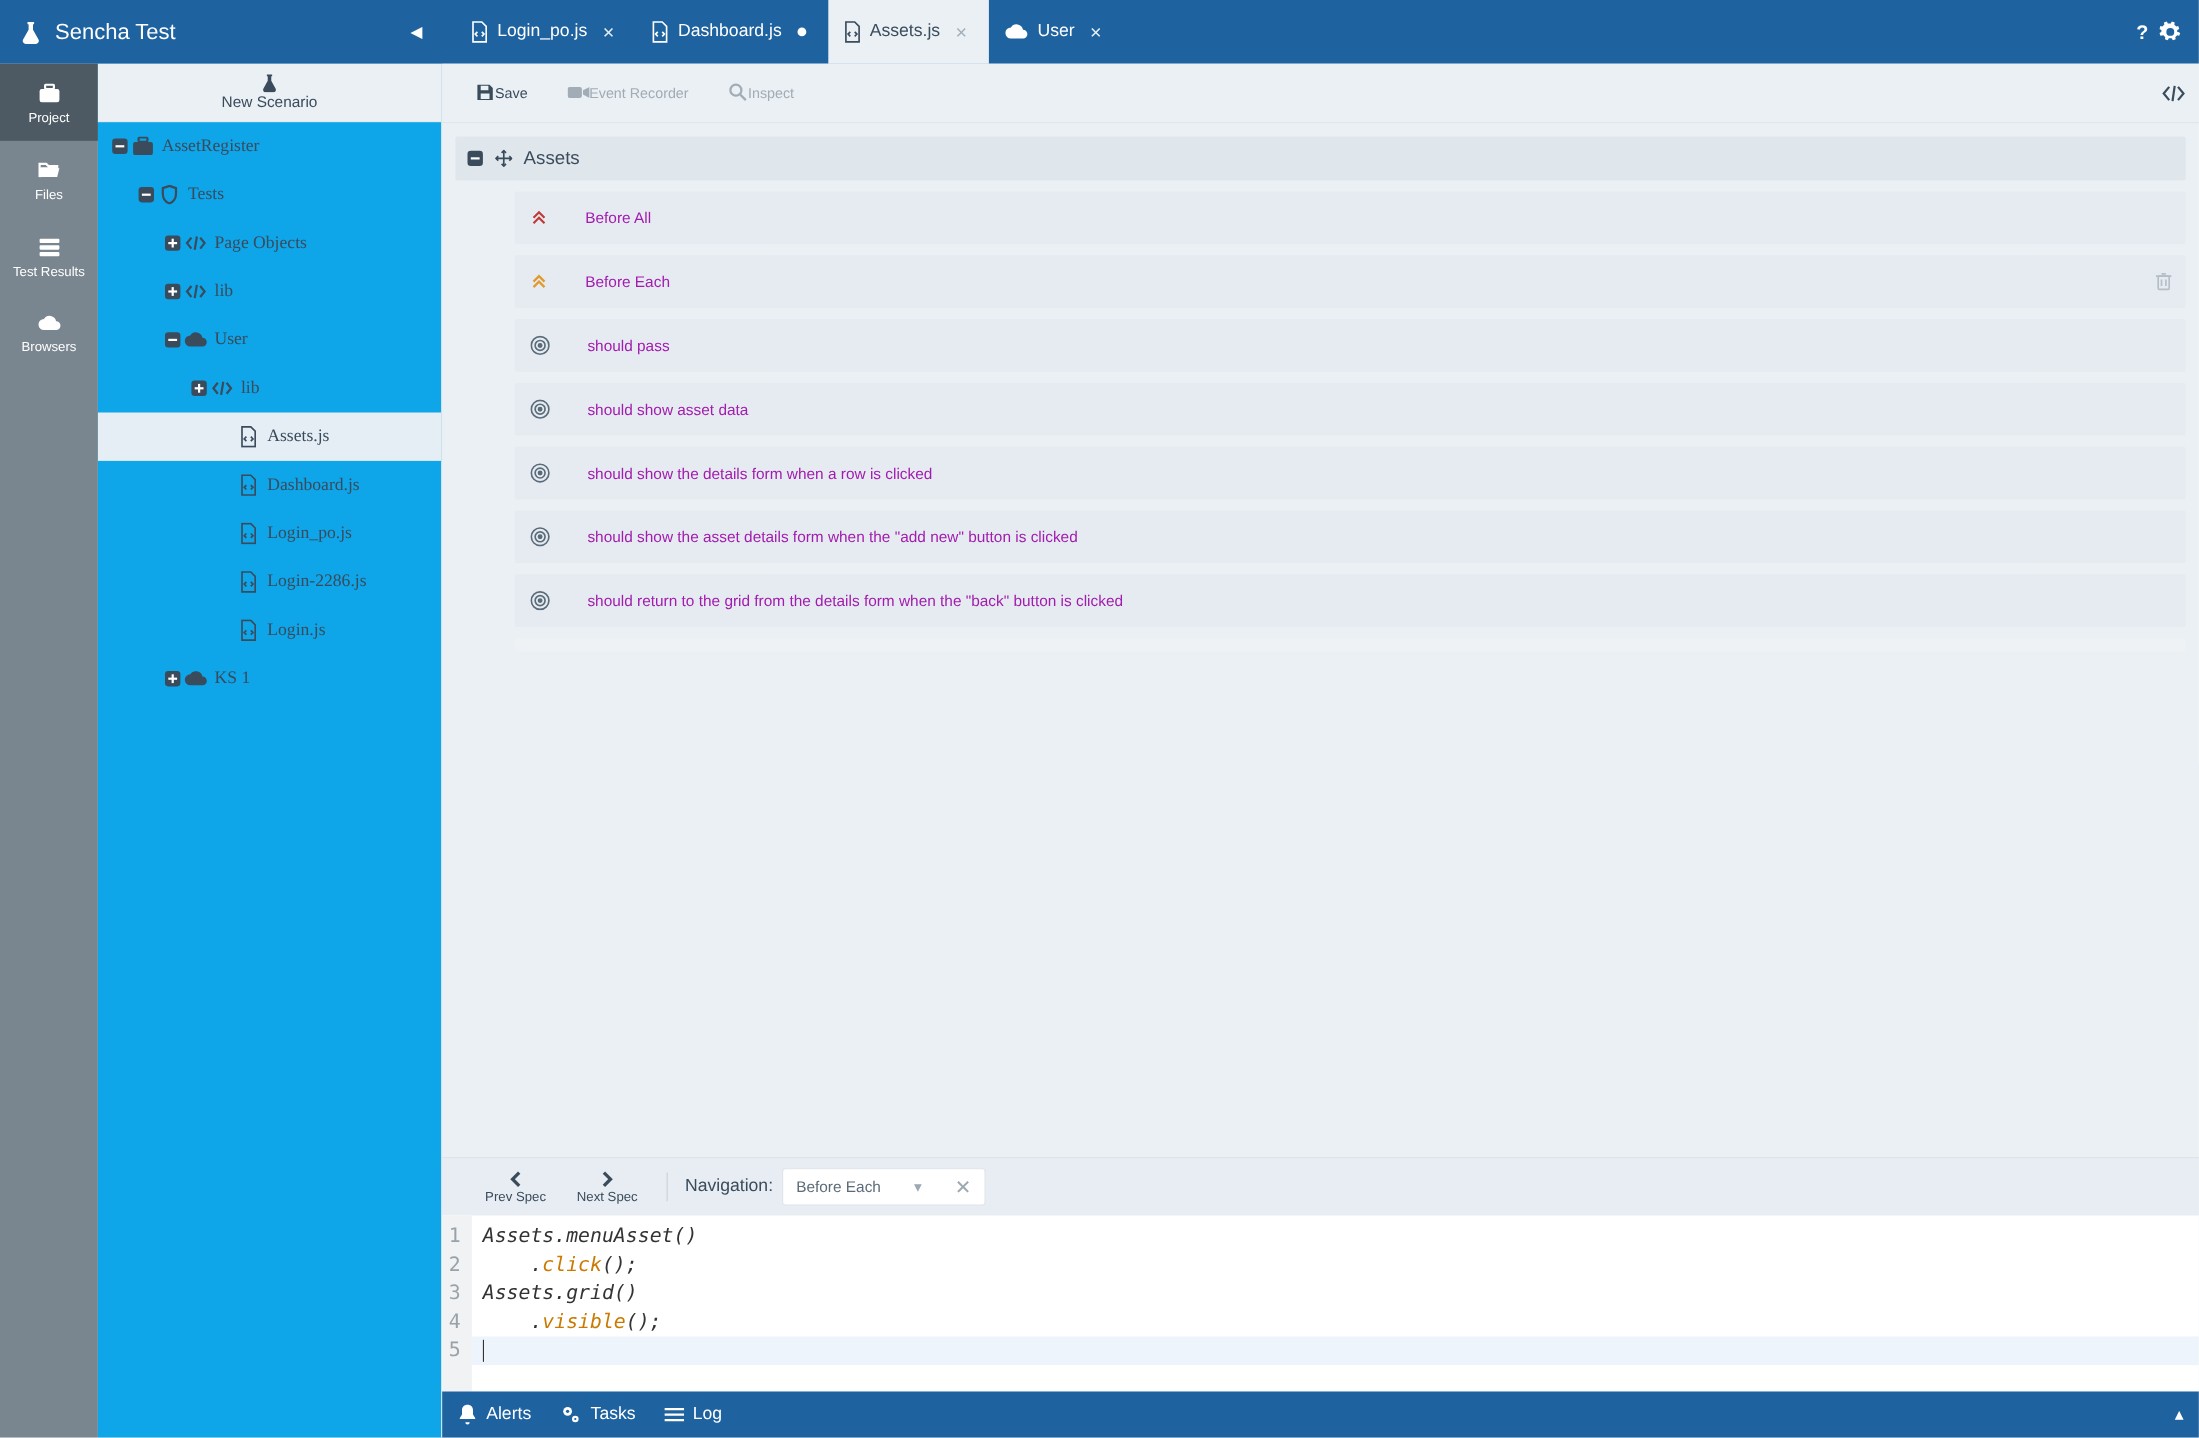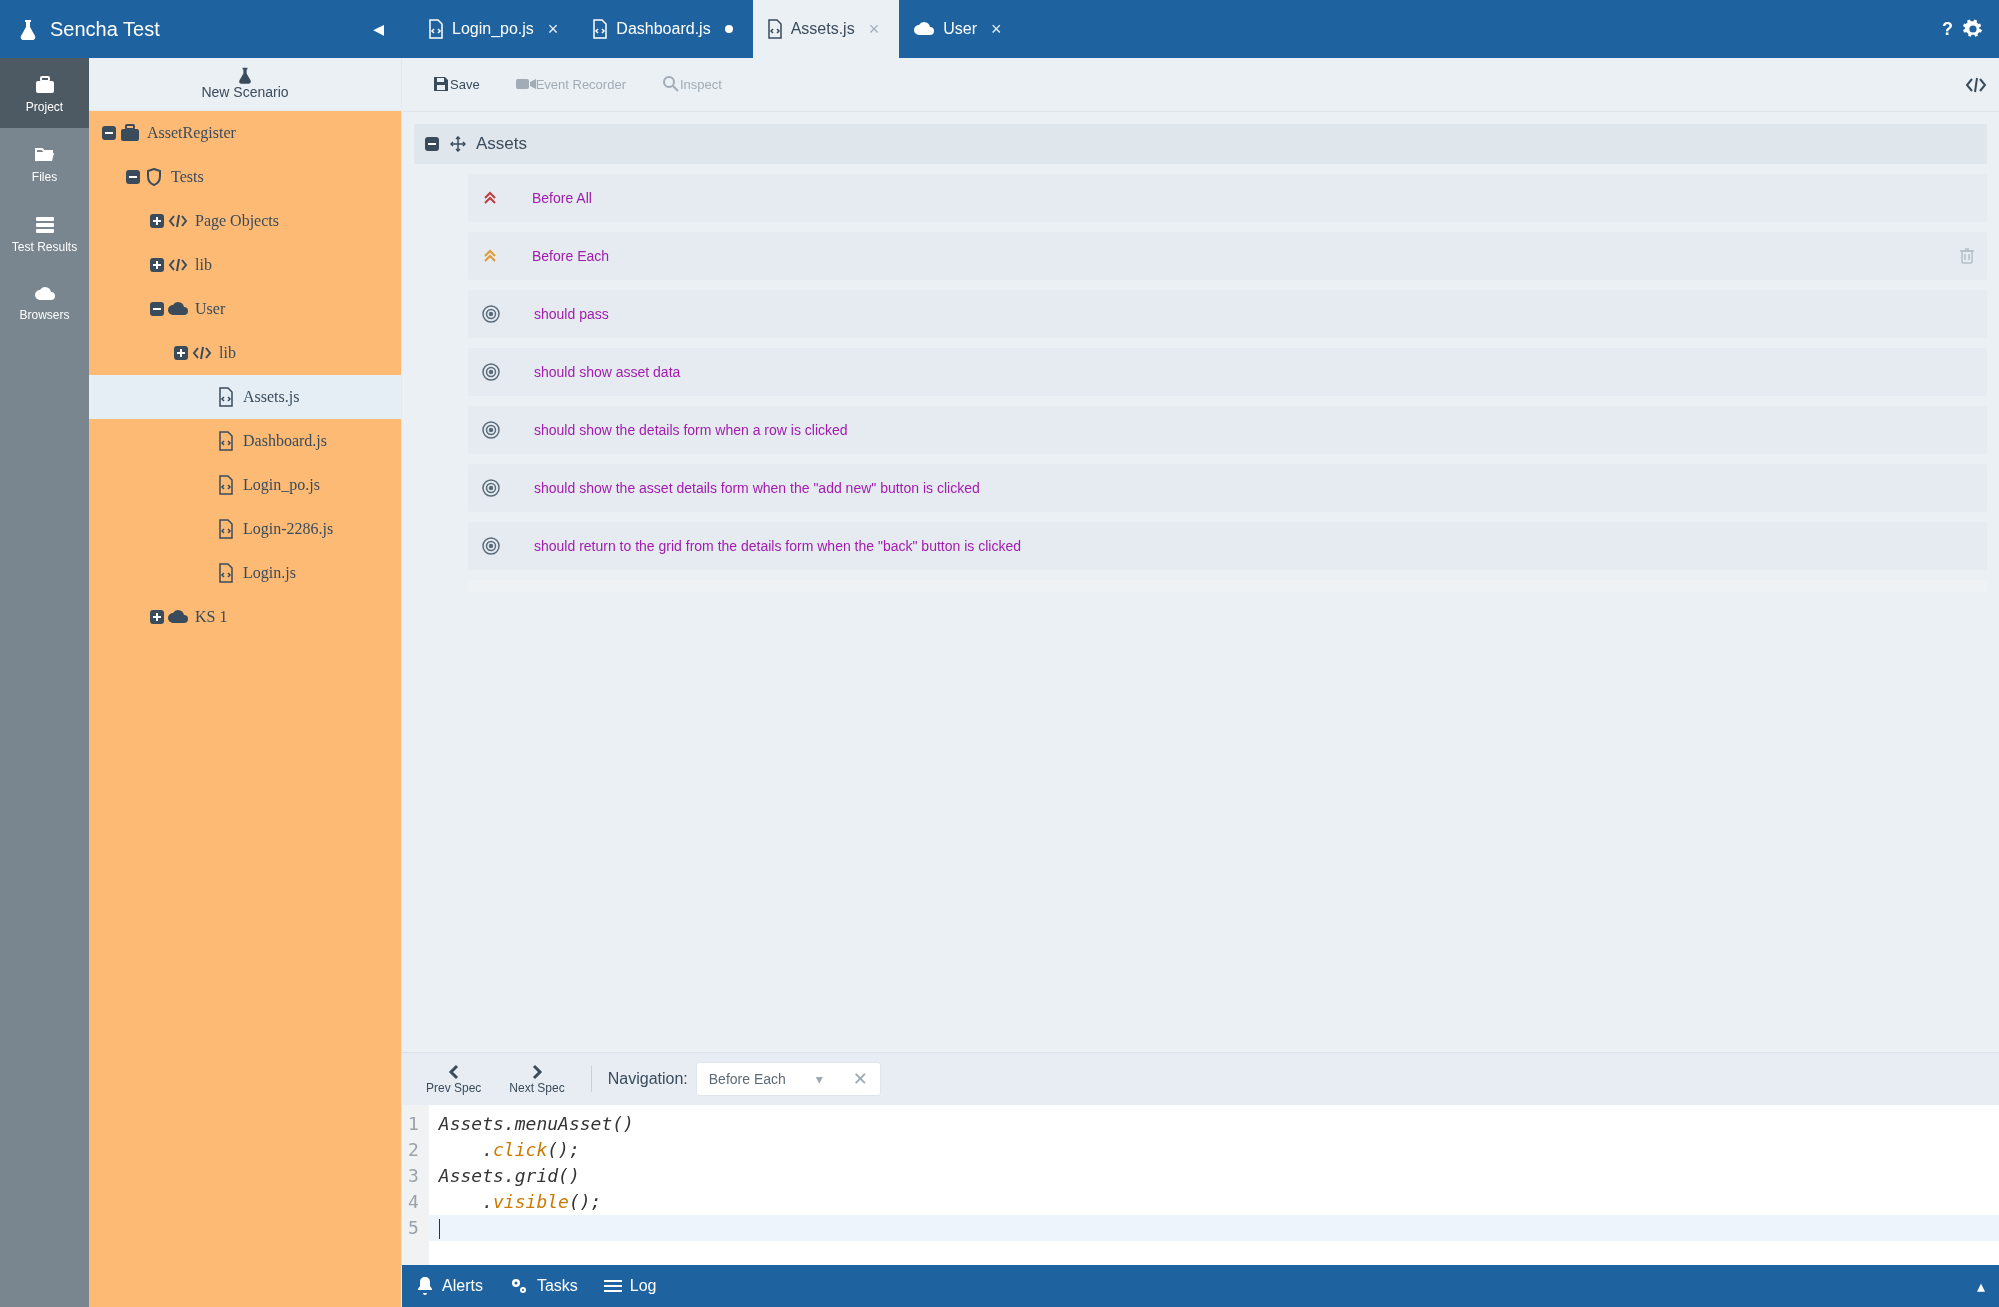--- a/index.html
+++ b/index.html
@@ -15,21 +15,21 @@
 .tab .tab-icon { margin-right: 8px; }
 .tab .close { margin-left: 14px; font-size: 18px; opacity: 0.9; }
 .tab.active .close { color: #9aa8b5; }
 .tab .dot { width: 8px; height: 8px; background: #fff; border-radius: 50%; margin-left: 14px; }
 .header-tools { display: flex; align-items: center; margin-left: auto; gap: 10px; padding-right: 16px; font-size: 18px; }
 .body-row { display: flex; flex: 1; min-height: 0; }
 .activity-bar { width: 89px; background: #7a868f; color: #fff; display: flex; flex-direction: column; }
 .act-item { display: flex; flex-direction: column; align-items: center; justify-content: center; padding: 18px 0 14px; font-size: 12px; cursor: pointer; }
 .act-item.active { background: #4e5a63; }
 .act-item .ic { font-size: 22px; margin-bottom: 6px; }
-.side-panel { width: 313px; background: #fdba74; border-right: 1px solid #e5e9ec; display: flex; flex-direction: column; }
+.side-panel { width: 313px; background: #0ea5e9; border-right: 1px solid #e5e9ec; display: flex; flex-direction: column; }
 .side-toolbar { display: flex; align-items: center; justify-content: center; flex-direction: column; padding: 8px 0 10px; background: #eaf0f4; border-bottom: 1px solid #e5e9ec; color: #3a4b5c; cursor: pointer; }
 .side-toolbar .ic { font-size: 18px; }
 .tree { flex: 1; overflow: auto; font-size: 16px; color: #3a4b5c; }
 .tree-row { display: flex; align-items: center; height: 44px; padding-left: 10px; cursor: pointer; font-family: Liberation Serif, serif; }
 .tree-row.selected { background: #e5eef4; }
 .tw { width: 20px; display: inline-flex; justify-content: center; }
 .tree-icon { width: 22px; display: inline-flex; justify-content: center; margin-right: 6px; }
 .ind1 { padding-left: 10px; }
 .ind2 { padding-left: 34px; }
 .ind3 { padding-left: 58px; }
@@ -44,21 +44,21 @@
 .spec-area { flex: 1; overflow: auto; padding: 12px 12px 4px; }
 .suite-header { display: flex; align-items: center; background: #dfe6ec; height: 40px; padding: 0 10px; color: #3a4b5c; border-radius: 2px; }
 .suite-header .sq { margin-right: 10px; }
 .spec-row { display: flex; align-items: center; background: #e5ebf0; height: 48px; margin-top: 10px; padding: 0 14px; color: #a21caf; border-radius: 2px; margin-left: 54px; position: relative; gap: 22px; }
 .spec-row .ric { margin-right: 12px; color: #5a6b7a; }
 .spec-row .trash { position: absolute; right: 12px; color: #b5bec6; }
 .spec-row.ba .ric { color: #c03c3c; }
 .spec-row.be .ric { color: #e09a2f; }
 .spec-thin { height: 12px; background: #eef2f5; margin-top: 10px; margin-left: 54px; border-radius: 2px; }
 .lower { display: flex; flex-direction: column; border-top: 1px solid #d9e0e6; }
-.nav-bar { display: flex; align-items: center; background: #e7edf2; height: 52px; padding: 0 14px; color: #3a4b5c; gap: 8px; }
+.nav-bar { display: flex; align-items: center; background: #e7edf2; height: 52px; padding: 0 29px; color: #3a4b5c; gap: 8px; }
 .nav-btn { display: flex; flex-direction: column; align-items: center; font-size: 12px; padding: 0 10px; cursor: pointer; }
 .nav-btn .ic { font-size: 18px; }
 .nav-sep { width: 1px; height: 26px; background: #c9d1d8; margin: 0 8px; }
 .nav-label { font-size: 16px; }
 .nav-select { background: #fff; border: 1px solid #dfe5ea; border-radius: 3px; height: 34px; display: flex; align-items: center; padding: 0 12px; gap: 30px; color: #5c6b77; cursor: pointer; }
 .nav-x { color: #9da8b1; font-size: 18px; cursor: pointer; }
 .code-area { display: flex; background: #fff; flex: 1; min-height: 160px; }
 .gutter { background: #f0f2f4; color: #9aa2a9; text-align: right; padding: 6px 10px 6px 6px; font-family: "Menlo","Consolas",monospace; font-size: 18px; line-height: 26px; user-select: none; }
 .code { padding: 6px 10px; font-family: "Menlo","Consolas",monospace; font-size: 18px; line-height: 26px; white-space: pre; position: relative; flex: 1; font-style: italic; }
 .code .hl-line { position: absolute; left: 0; right: 0; height: 26px; background: #eef4fb; z-index: 0; }

